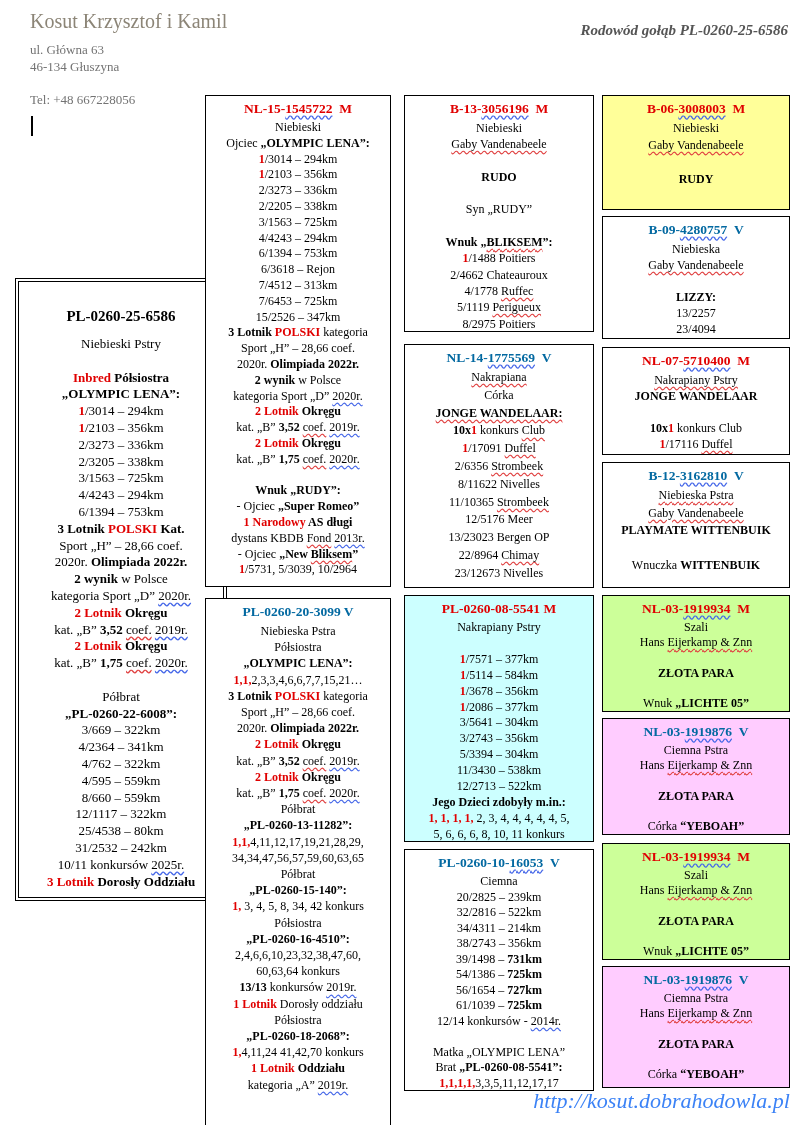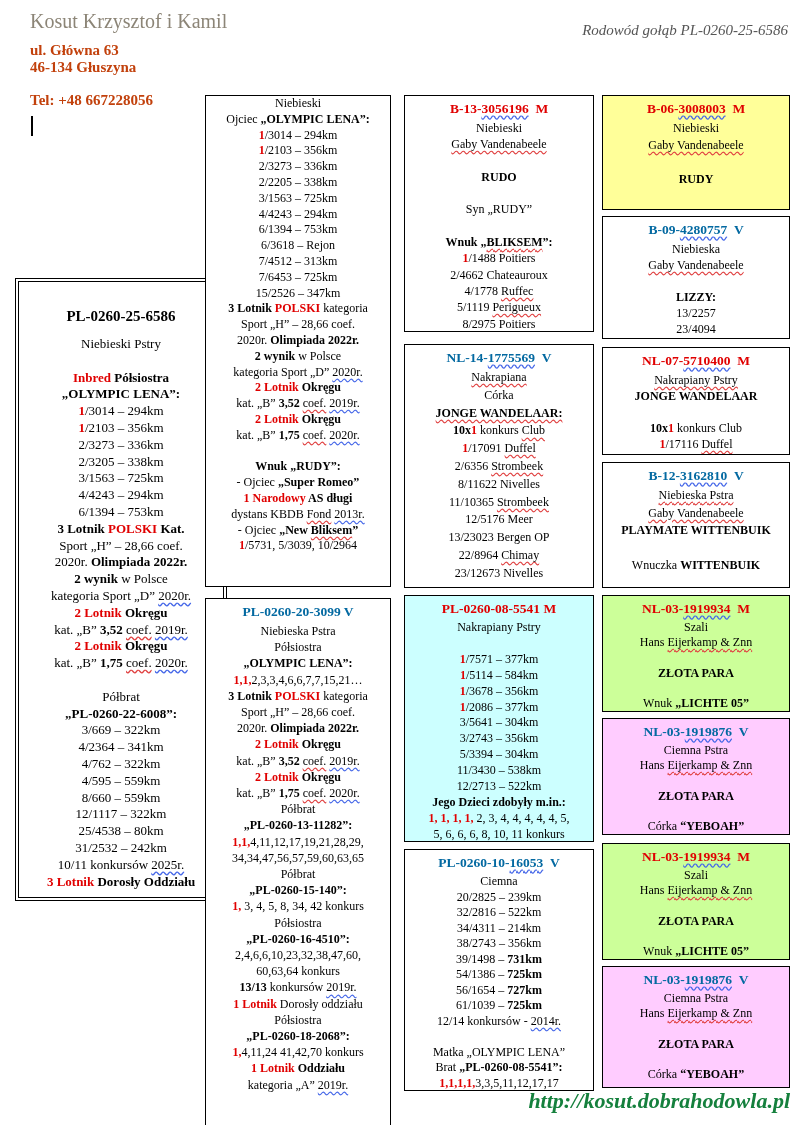--- a/index.html
+++ b/index.html
@@ -1,25 +1,25 @@
 <!DOCTYPE html>
 <html><head>
 <meta charset="utf-8">
 <style>
   *{box-sizing:border-box}
   html,body{margin:0;padding:0;background:#fff}
   .page{position:relative;width:800px;height:1125px;background:#fff;overflow:hidden;
         font-family:"Liberation Serif","DejaVu Serif",serif;color:#000}
   
   .owner{position:absolute;left:30px;top:10px;font-size:20px;font-weight:normal;color:#8c8577}
-  .addr{position:absolute;left:30px;font-size:15px;font-weight:bold;color:#c2410c}
+  .addr{position:absolute;left:30px;font-size:13px;font-weight:normal;color:#737373}
   #addr1{top:42px}#addr2{top:59px}#addr3{top:92px}
-  .doc-title{position:absolute;right:12px;top:22px;font-size:15px;font-style:italic;font-weight:normal;color:#555}
+  .doc-title{position:absolute;right:12px;top:22px;font-size:15px;font-style:italic;font-weight:bold;color:#555}
   .cursor-mark{position:absolute;left:31px;top:116px;width:2px;height:20px;background:#000}
-  .footer-url{position:absolute;right:10px;top:1088px;font-size:22px;font-style:italic;font-weight:bold;color:#15803d;text-decoration:none}
+  .footer-url{position:absolute;right:10px;top:1088px;font-size:22px;font-style:italic;font-weight:normal;color:#3b82f6;text-decoration:none}
   
   .box{position:absolute;border:1px solid #000;background:#fff;text-align:center;overflow:hidden}
   .bt{font-weight:bold;font-size:13.5px;line-height:15px;padding:5px 2px 4px}
   .bb{padding:0 3px}
   .bl{font-size:12px;line-height:16px;white-space:nowrap}
   
   .fb{font-weight:bold}
   .fr{color:#e00000}
   .fn{color:#0369a1}
   .fu{text-decoration-line:underline;text-decoration-style:wavy;text-decoration-color:#e04040;text-underline-offset:2px}
@@ -100,20 +100,21 @@
         <div class="bl"><span>8/660 – 559km</span></div>
         <div class="bl"><span>12/1117 – 322km</span></div>
         <div class="bl"><span>25/4538 – 80km</span></div>
         <div class="bl"><span>31/2532 – 242km</span></div>
         <div class="bl"><span>10/11 konkursów </span><span class="fw">2025r.</span></div>
         <div class="bl"><span class="fr fb">3 Lotnik</span><span class="fb"> Dorosły Oddziału</span></div>
       </div>
   </div>
 
   <div class="box" id="b-c2a">
+    <div class="bt"><span class="fr fb">NL-15-</span><span class="fr fb fw">1545722</span><span class="fr fb">&nbsp;&nbsp;M</span></div>
     <div class="bb">
         <div class="bl"><span>Niebieski</span></div>
         <div class="bl"><span>Ojciec </span><span class="fb">„OLYMPIC LENA”:</span></div>
         <div class="bl"><span class="fr fb">1</span><span>/3014 – 294km</span></div>
         <div class="bl"><span class="fr fb">1</span><span>/2103 – 356km</span></div>
         <div class="bl"><span>2/3273 – 336km</span></div>
         <div class="bl"><span>2/2205 – 338km</span></div>
         <div class="bl"><span>3/1563 – 725km</span></div>
         <div class="bl"><span>4/4243 – 294km</span></div>
         <div class="bl"><span>6/1394 – 753km</span></div>

